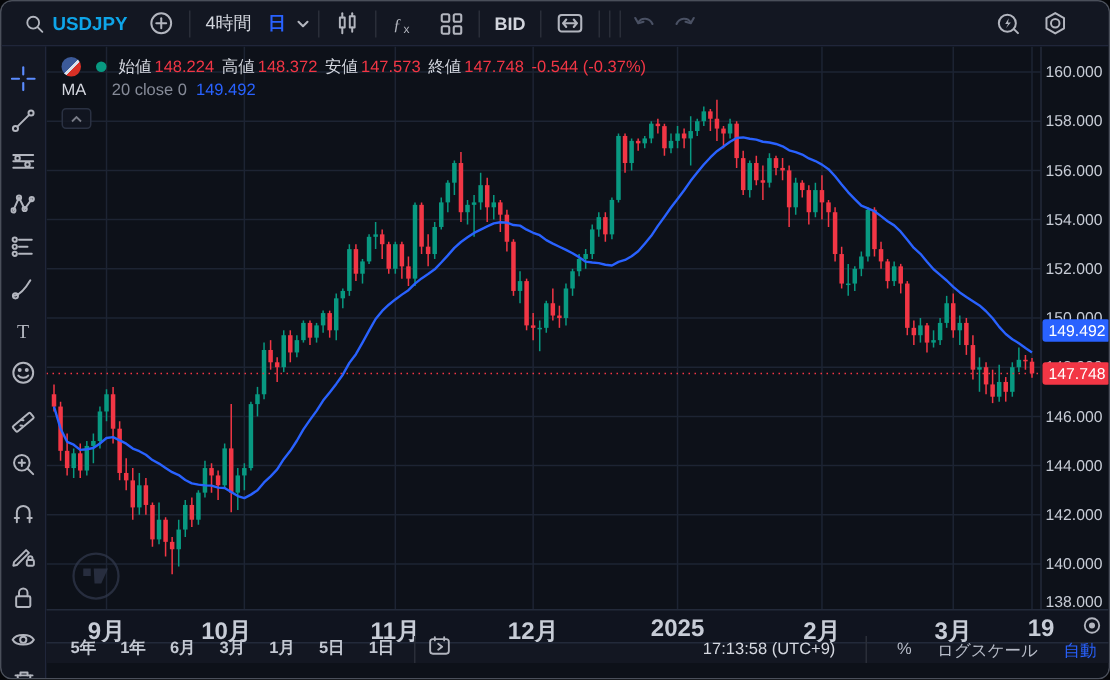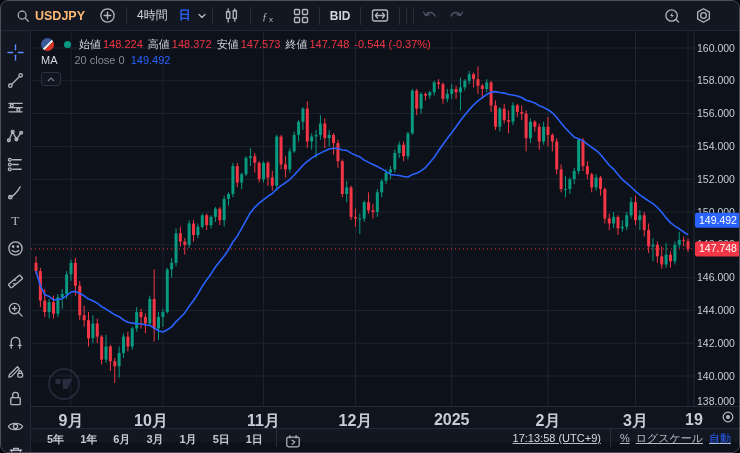--- a/index.html
+++ b/index.html
@@ -5,21 +5,21 @@
   * { margin:0; padding:0; box-sizing:border-box; }
   html,body { background:#06070a; }
   body { font-family:"Liberation Sans","DejaVu Sans",sans-serif; }
   .window{ width:740px; height:453px; background:#131722; border:1px solid #4a4f5a;
            border-radius:8px; overflow:hidden; display:grid; grid-template-rows:30px 423px; }
   
   .topbar{ height:30px; background:#131722; display:flex; align-items:center; padding:0 8px;
            color:#d1d4dc; font-size:12px; border-bottom:1px solid #20263a; }
   .tb-item{ display:flex; align-items:center; gap:5px; padding:0 7px; height:24px; border-radius:4px; cursor:pointer; white-space:nowrap; }
   .tb-div{ width:1px; height:18px; background:#2a2e39; margin:0 3px; flex:0 0 auto; }
-  .sym{ font-weight:bold; font-size:12.5px; color:#fdba74; }
+  .sym{ font-weight:bold; font-size:12.5px; color:#0ea5e9; }
   .blue{ color:#2962ff; }
   .bold{ font-weight:bold; }
   .tb-right{ margin-left:auto; display:flex; align-items:center; }
   .ic{ stroke:#b2b5be; fill:none; stroke-width:1.4; stroke-linecap:round; stroke-linejoin:round; display:block; }
   .ic-dim{ stroke:#4a5164; }
   
   .body-row{ display:flex; height:423px; }
   .sidebar{ width:30px; background:#131722; border-right:1px solid #20263a; display:flex; flex-direction:column; align-items:center; padding-top:7px; }
   .tool{ height:28px; width:26px; display:flex; align-items:center; justify-content:center; cursor:pointer; border-radius:4px; flex:0 0 auto; }
   .gap{ height:5px; flex:0 0 auto; }
@@ -35,23 +35,23 @@
   .red{ color:#f23645; }
   .gray{ color:#868b98;margin-left:11px; }
   .ohlc span{ margin-right:2px; }
   .collapse{ width:20px; height:14px; border:1px solid #2a3142; border-radius:3px; color:#787b86;
              font-size:9px; display:flex; align-items:center; justify-content:center; margin-top:4px; cursor:pointer; background:#131722cc; }
   
   .timeaxis{ position:absolute; left:0; top:375px; width:710px; height:22px; border-top:1px solid #232a3a; background:#10141f; }
   .ttick{ position:absolute; top:4px; transform:translateX(-50%); font-size:16px; color:#c7ccd6; font-weight:bold; }
   .ta-gear{ position:absolute; right:6px; top:3px; }
   .bottombar{ position:absolute; left:0; top:397px; width:710px; height:14px; background:#131722; border-top:1px solid #232a3a;
-              display:flex; align-items:flex-start; font-size:11px; color:#b6bbc7; padding:0 10px; }
+              display:flex; align-items:flex-end; font-size:11px; color:#b6bbc7; padding:0 10px; }
   .rbtn{ background:none; border:none; color:#c3c8d2; font-size:11px; font-weight:bold; padding:3px 6px; margin-right:4px; cursor:pointer; font-family:inherit; }
-  .bb-right{ margin-left:auto; display:flex; align-items:center; gap:6px;text-decoration:underline; }
+  .bb-right{ margin-left:auto; display:flex; align-items:center; gap:17px; }
   .bb-item{ cursor:pointer; }
   .clock{ color:#d5d8e0; }
 </style>
 </head>
 <body>
 
 <div class="window">
 
   <div class="topbar">
     <div class="tb-item">

